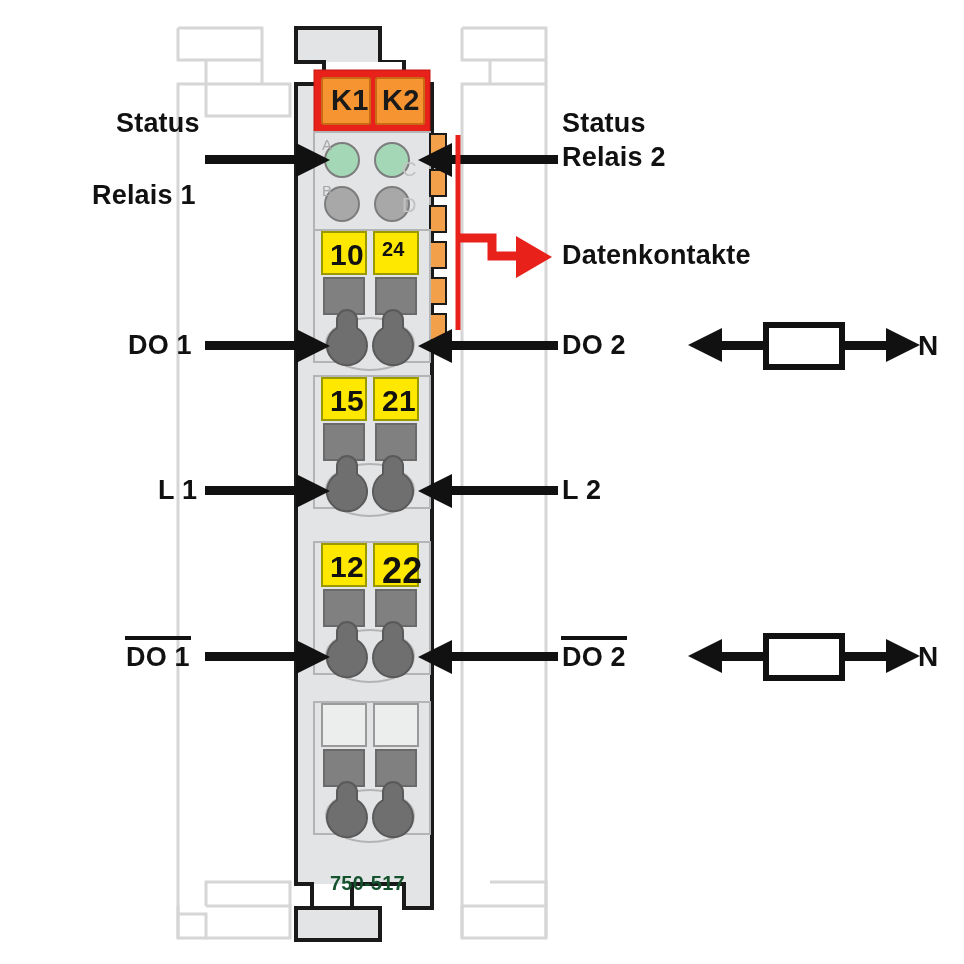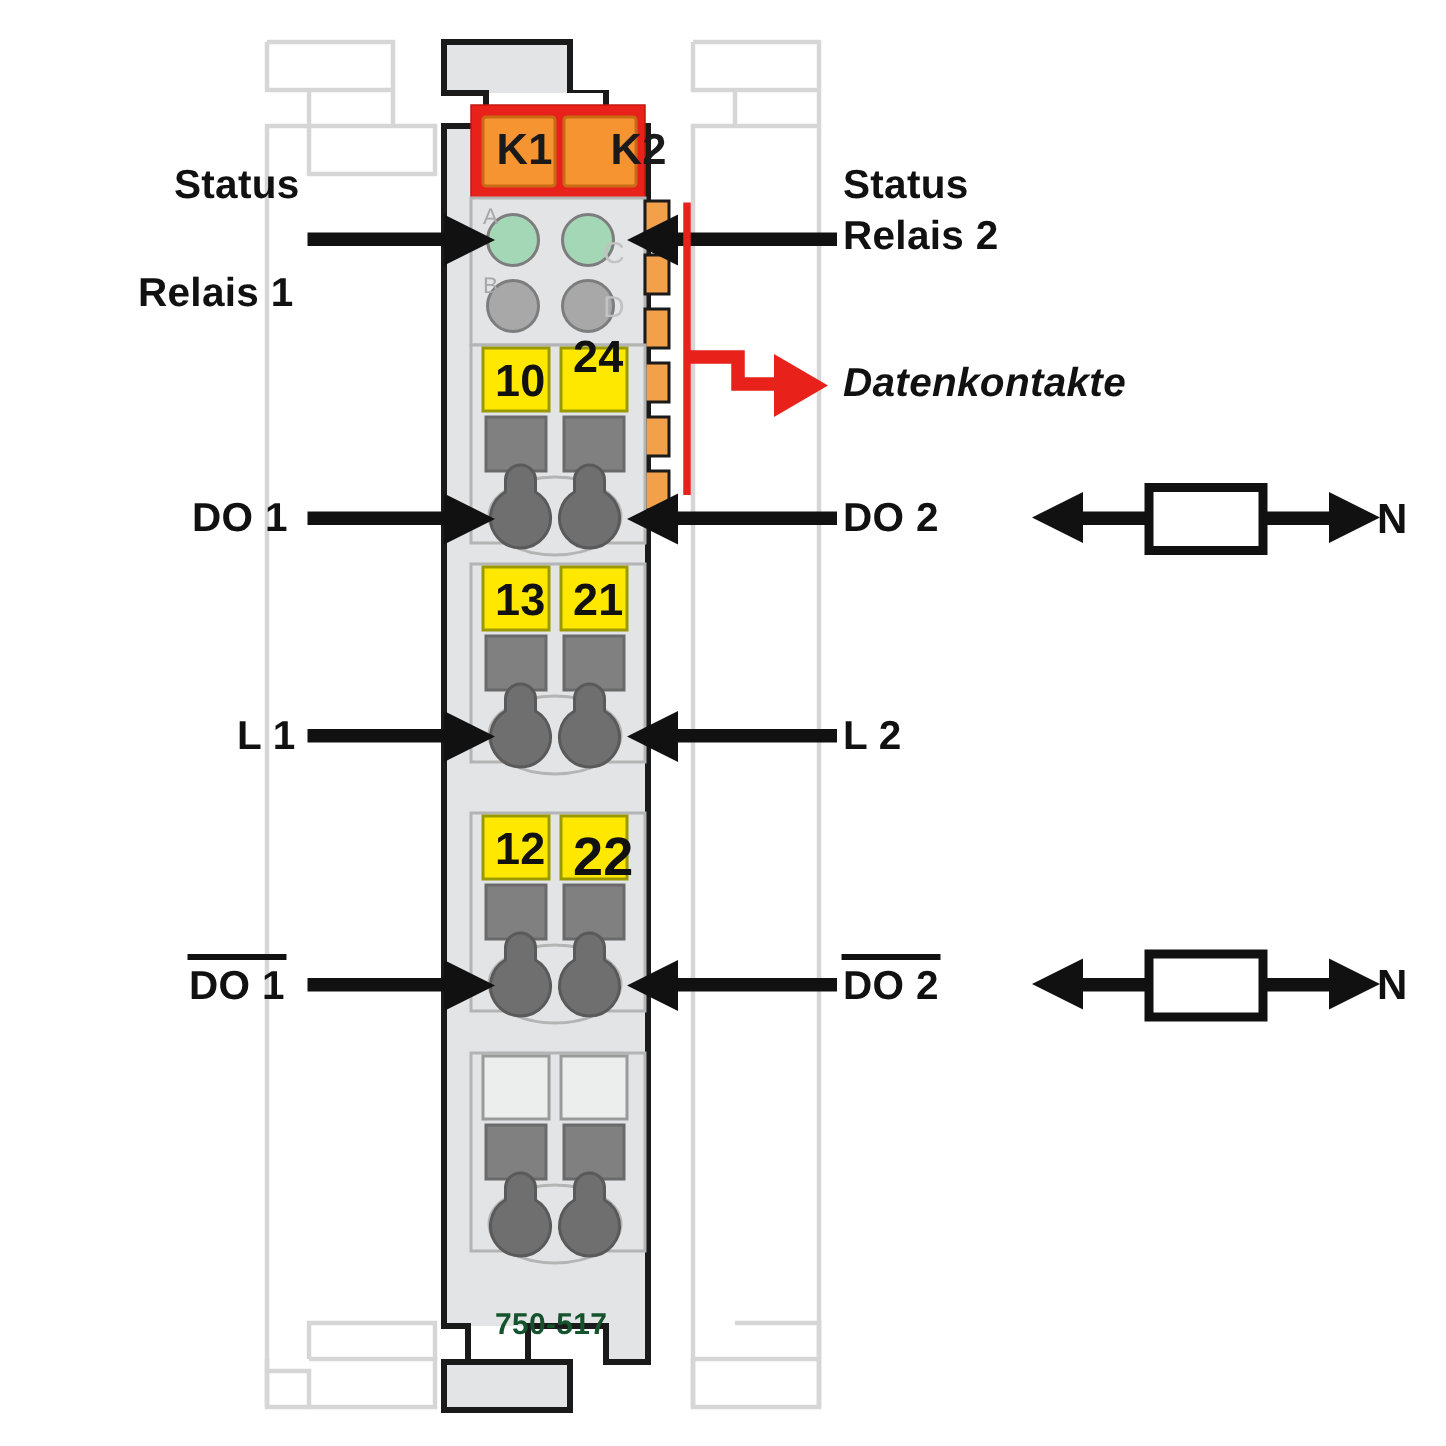--- a/index.html
+++ b/index.html
@@ -158,28 +158,28 @@
   <g fill="#111111">
     <rect x="700" y="652" width="92" height="9"></rect>
     <polygon points="722,639 688,656 722,673"></polygon>
     <rect x="766" y="636" width="76" height="42" fill="#ffffff" stroke="#111111" stroke-width="6"></rect>
     <rect x="840" y="652" width="68" height="9"></rect>
     <polygon points="886,639 920,656 886,673"></polygon>
   </g>
 </svg>
 
 <div class="lbl" style="left:330px;top:238px;font-size:30px;">10</div>
-<div class="lbl" style="left:382px;top:222px;font-size:30px;">24</div>
-<div class="lbl" style="left:330px;top:384px;font-size:30px;">13</div>
+<div class="lbl" style="left:382px;top:238px;font-size:20px;">24</div>
+<div class="lbl" style="left:330px;top:384px;font-size:30px;">15</div>
 <div class="lbl" style="left:382px;top:384px;font-size:30px;">21</div>
 <div class="lbl" style="left:330px;top:550px;font-size:30px;text-align:right;">12</div>
 <div class="lbl" style="left:382px;top:550px;font-size:36px;">22</div>
 
 <div class="lbl" style="left:331px;top:84px;font-size:29px;color:#1a1a1a;">K1</div>
-<div class="lbl" style="left:407px;top:84px;font-size:29px;color:#1a1a1a;">K2</div>
+<div class="lbl" style="left:382px;top:84px;font-size:29px;color:#1a1a1a;">K2</div>
 
 <div class="lbl" style="left:322px;top:136px;font-size:15px;font-weight:normal;color:#a8a8a8;">A</div>
 <div class="lbl" style="left:402px;top:158px;font-size:20px;font-weight:normal;color:#c2c2c2;">C</div>
 <div class="lbl" style="left:322px;top:182px;font-size:15px;font-weight:normal;color:#a8a8a8;">B</div>
 <div class="lbl" style="left:402px;top:194px;font-size:20px;font-weight:normal;color:#c2c2c2;">D</div>
 
 <div class="lbl" style="left:330px;top:872px;font-size:20px;color:#14532d;">750-517</div>
 
 <div class="lbl big" style="left:116px;top:108px;">Status</div>
 <div class="lbl big" style="left:92px;top:142px;margin-top:38px;">Relais 1</div>
@@ -196,18 +196,18 @@
 <div class="lbl big" style="left:562px;top:142px;text-align:right;">Relais 2</div>
 
 <div class="lbl big" style="left:562px;top:330px;">DO 2</div>
 
 <div class="lbl big" style="left:562px;top:475px;">L 2</div>
 
 <div class="lbl big" style="left:562px;top:642px;">
   <span class="ovl">DO 2</span>
 </div>
 
-<div class="lbl big" style="left:562px;top:240px;font-style:italic;">Datenkontakte</div>
+<div class="lbl big" style="left:562px;top:240px;">Datenkontakte</div>
 
 <div class="nwrap" style="left:918px;top:330px;">N</div>
 <div class="nwrap" style="left:918px;top:641px;">N</div>
 
 </div>
 
 </body></html>

